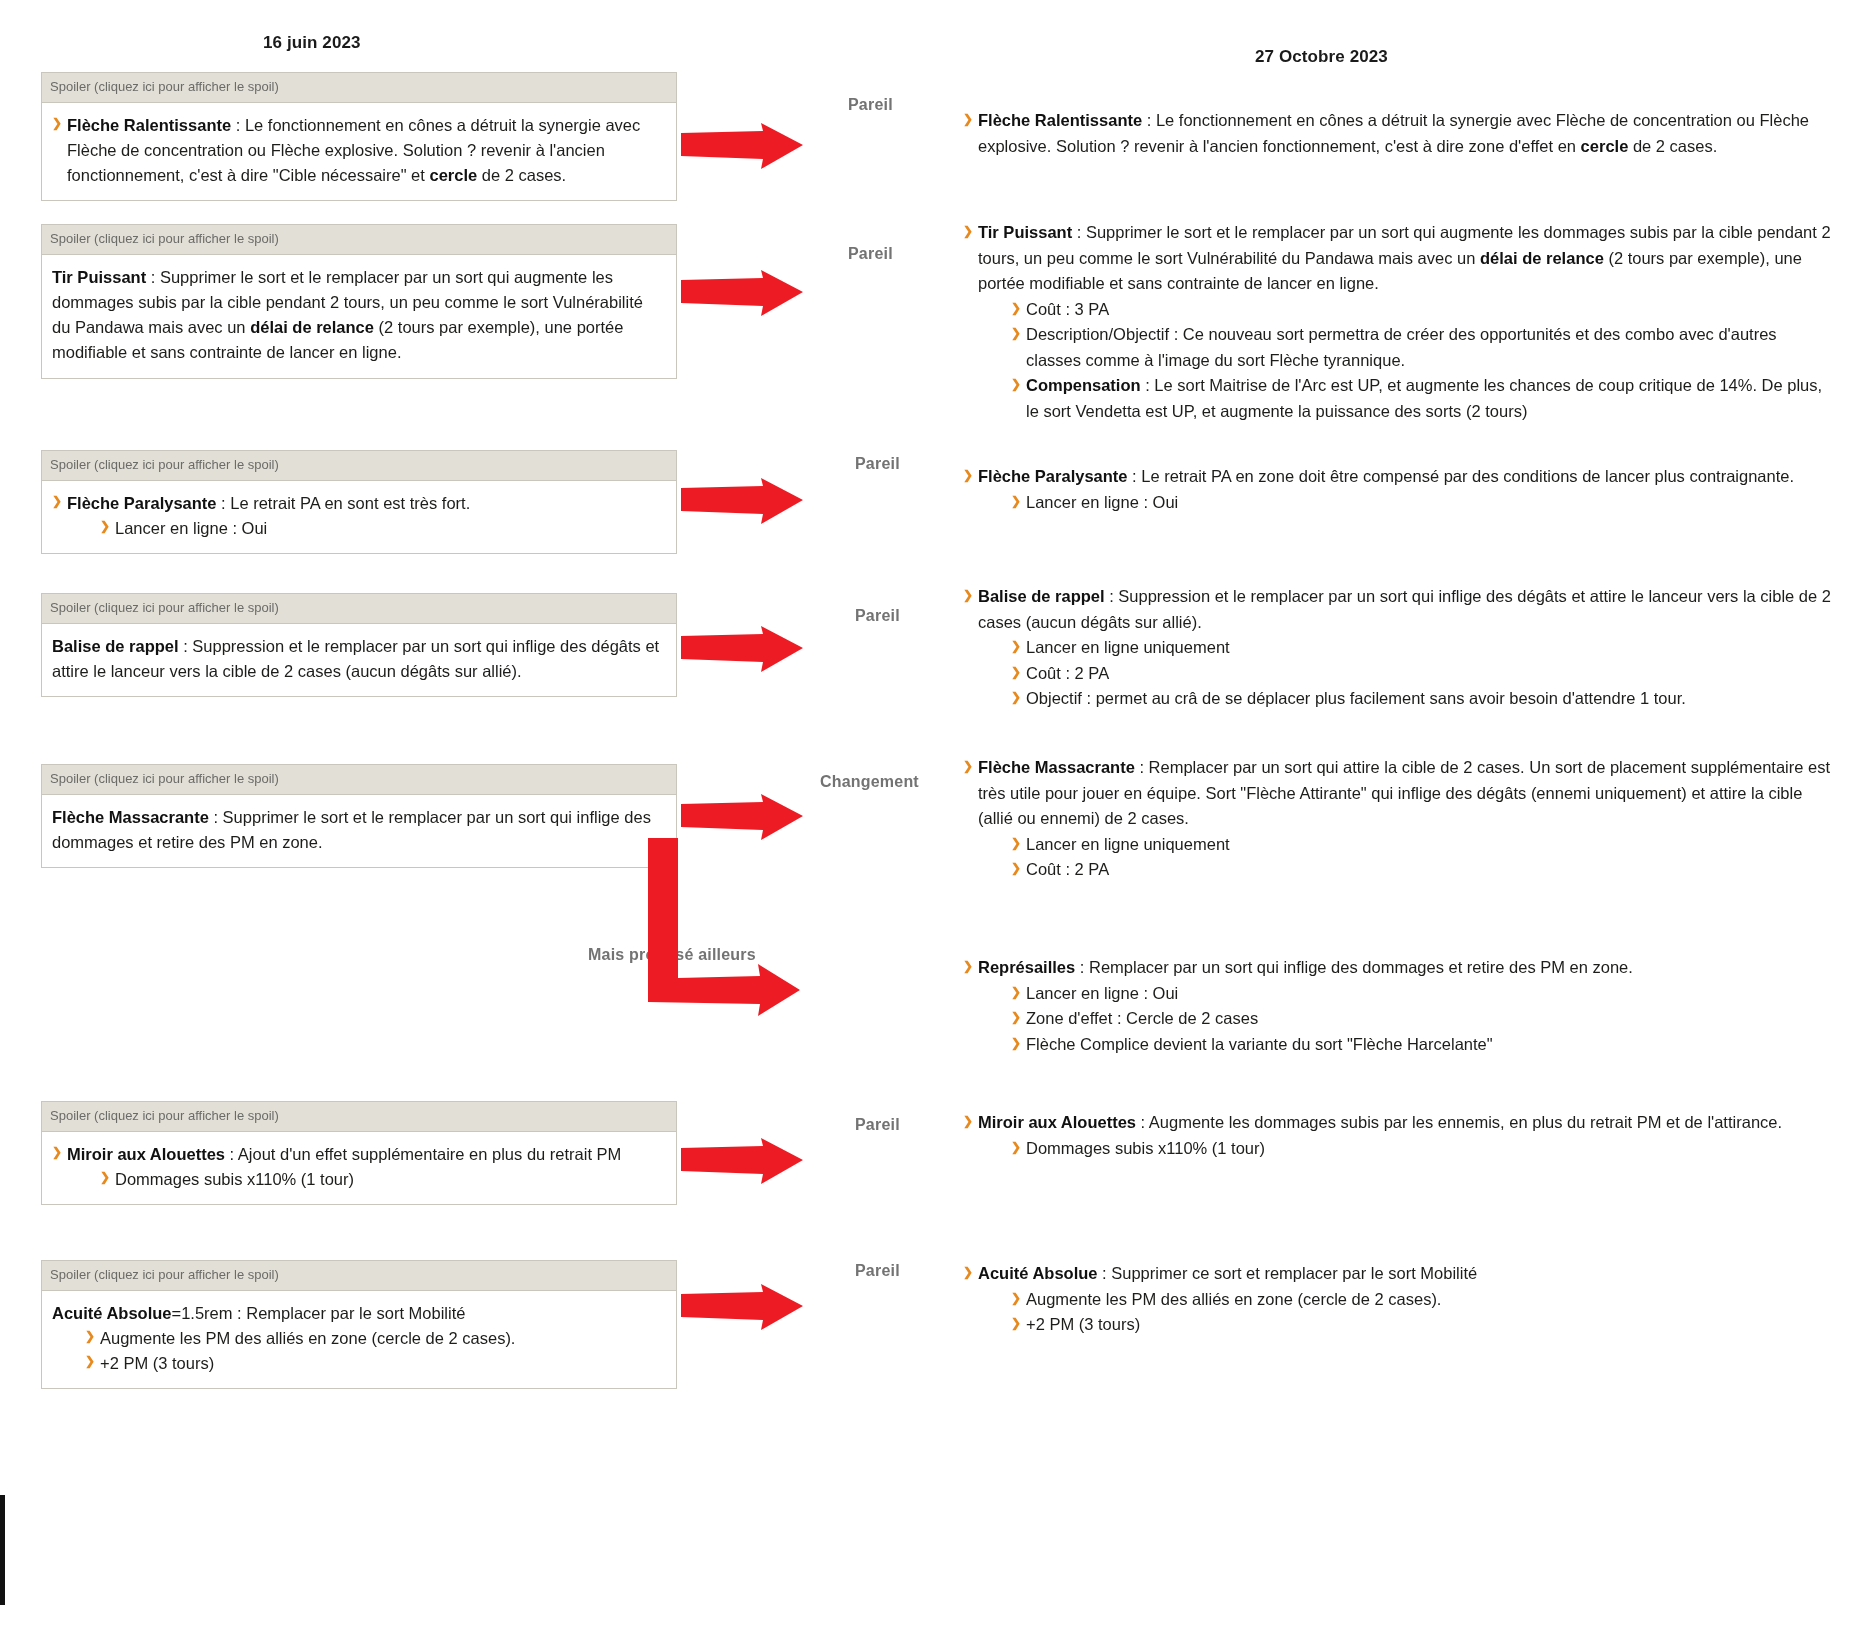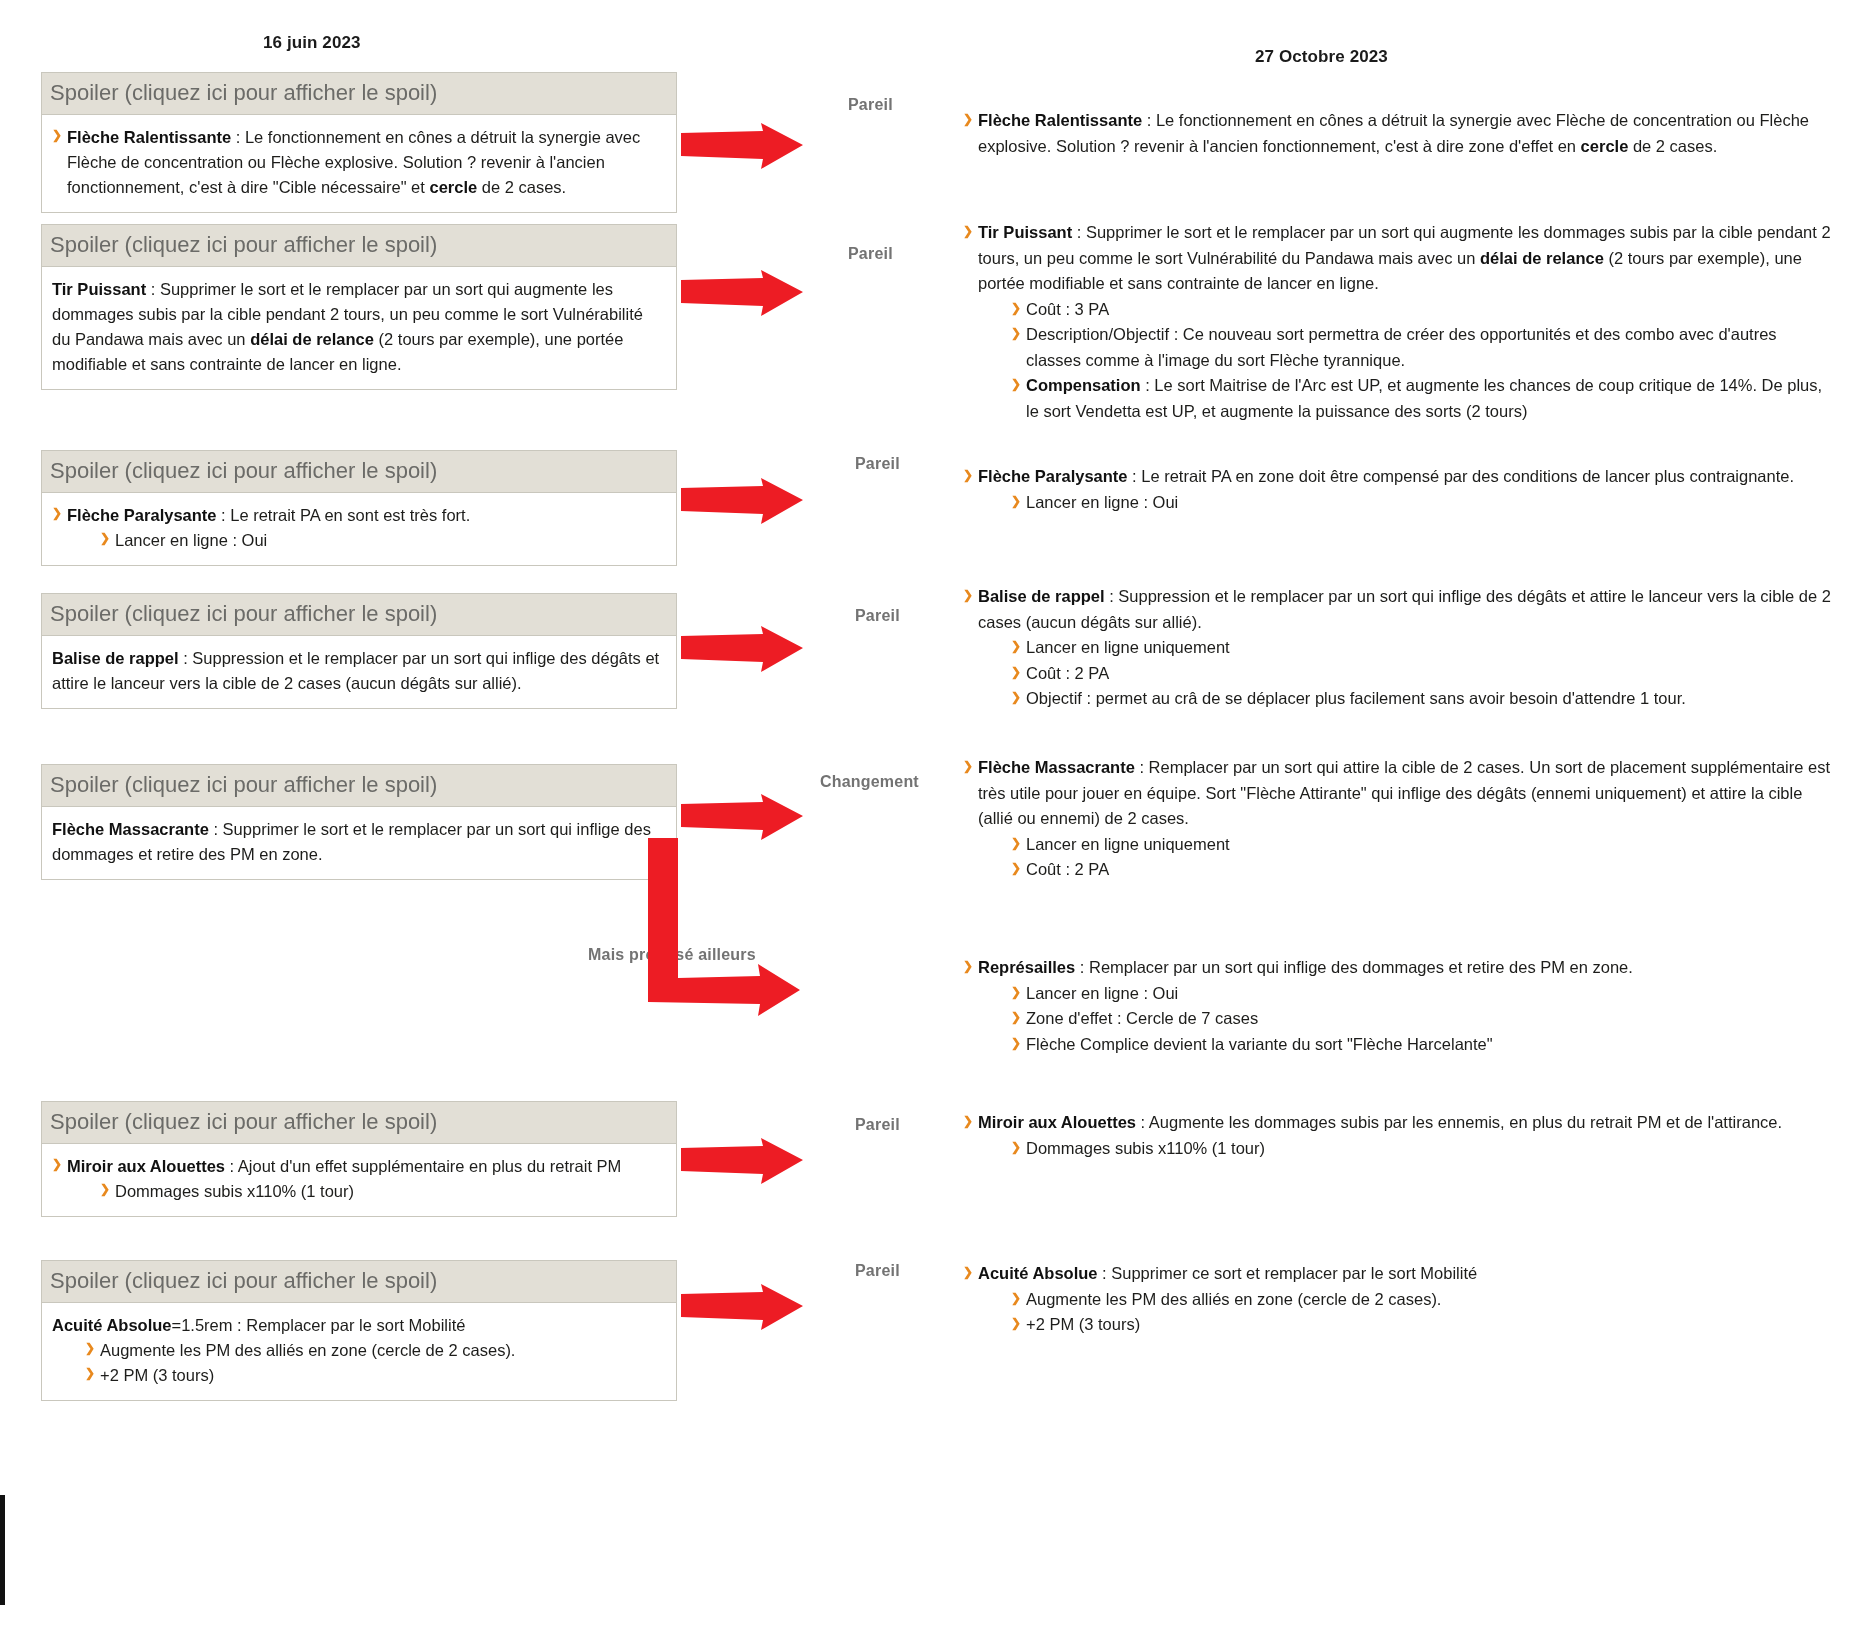--- a/index.html
+++ b/index.html
@@ -32,21 +32,21 @@
     position: absolute;
     left: 41px;
     width: 636px;
     border: 1px solid #c9c7bd;
     background: #ffffff;
   }
   .spoiler-head {
     background: #e2dfd6;
     border-bottom: 1px solid #c9c7bd;
     color: #6b6b68;
-    font-size: 22px;
+    font-size: 13px;
     padding: 6px 0 7px 8px;
     line-height: 1.25;
   }
   .spoiler-body {
     padding: 10px 12px 12px 10px;
     font-size: 16.5px;
     line-height: 1.52;
     color: #1d1d1b;
   }
 
@@ -231,21 +231,21 @@
       </ul>
     </li>
   </ul>
 </div>
 
 <div class="rcol" style="top:955px;">
   <ul class="bl">
     <li><b>Représailles</b><span> : </span><span>Remplacer par un sort qui inflige des dommages et retire des PM en zone.</span>
       <ul class="bl">
         <li>Lancer en ligne : Oui</li>
-        <li>Zone d'effet : Cercle de 7 cases</li>
+        <li>Zone d'effet : Cercle de 2 cases</li>
         <li>Flèche Complice devient la variante du sort "Flèche Harcelante"</li>
       </ul>
     </li>
   </ul>
 </div>
 
 <div class="rcol" style="top:1110px;">
   <ul class="bl">
     <li><b>Miroir aux Alouettes</b><span> : </span><span>Augmente les dommages subis par les ennemis, en plus du retrait PM et de l'attirance.</span>
       <ul class="bl">

